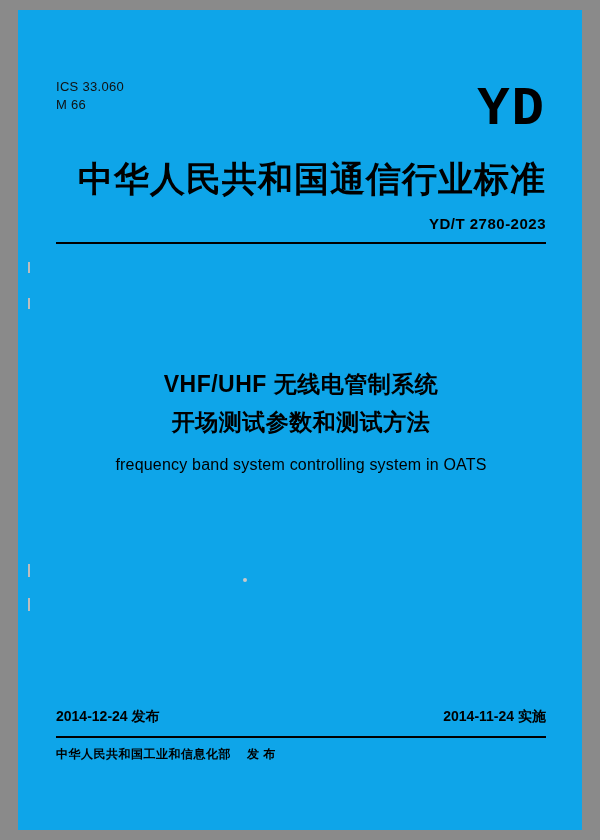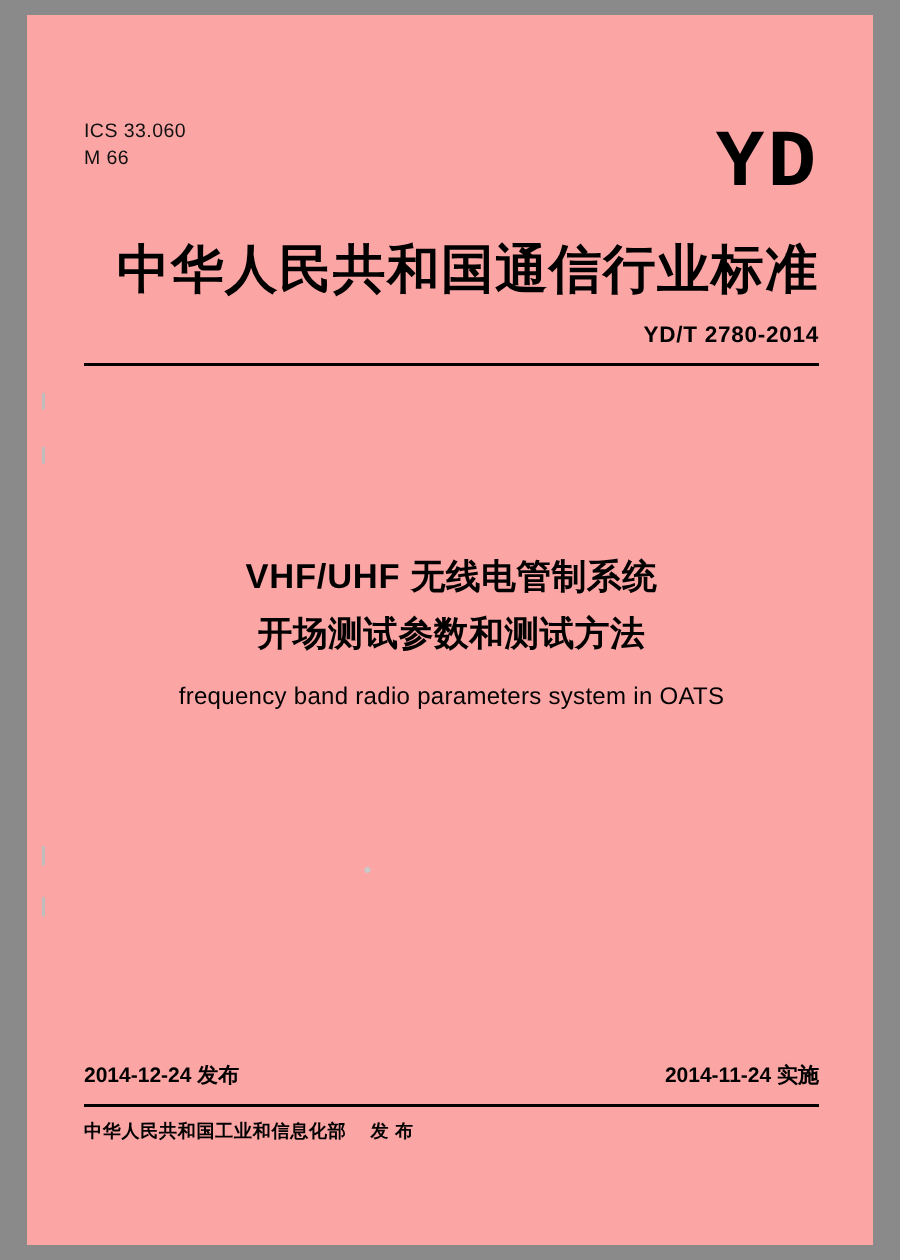--- a/index.html
+++ b/index.html
@@ -12,21 +12,21 @@
     height: 840px;
     overflow: hidden;
     font-family: "Liberation Sans", sans-serif;
   }
   .page {
     position: absolute;
     left: 18px;
     top: 10px;
     width: 564px;
     height: 820px;
-    background: #fca5a5;
+    background: #0ea5e9;
     box-sizing: border-box;
   }
   .content {
     position: absolute;
     left: 38px;
     top: 50px;
     width: 490px;
     height: 730px;
   }
 
@@ -172,31 +172,31 @@
 
     <div class="ics-block">
       <div>ICS 33.060</div>
       <div>M 66</div>
     </div>
 
     <div class="yd-logo">YD</div>
 
     <div class="std-title">中华人民共和国通信行业标准</div>
 
-    <div class="std-number">YD/T 2780-2014</div>
+    <div class="std-number">YD/T 2780-2023</div>
 
     <div class="rule-top"></div>
 
     <div class="title-cn">
       <div class="line">VHF/UHF 无线电管制系统</div>
       <div class="line">开场测试参数和测试方法</div>
     </div>
 
     <div class="title-en">
-      <div class="line">frequency band radio parameters system in OATS</div>
+      <div class="line">frequency band system controlling system in OATS</div>
     </div>
 
     <div class="dates">
       <span class="left">2014-12-24 发布</span>
       <span class="right">2014-11-24 实施</span>
     </div>
 
     <div class="rule-bottom"></div>
 
     <div class="issuer">

